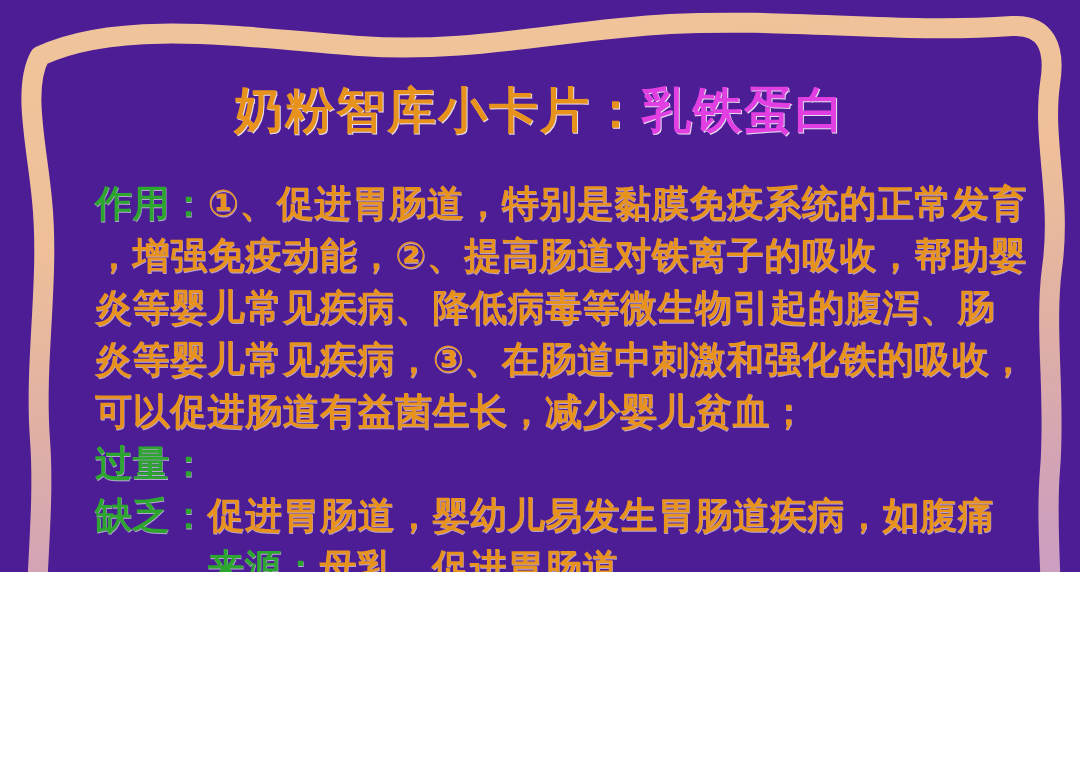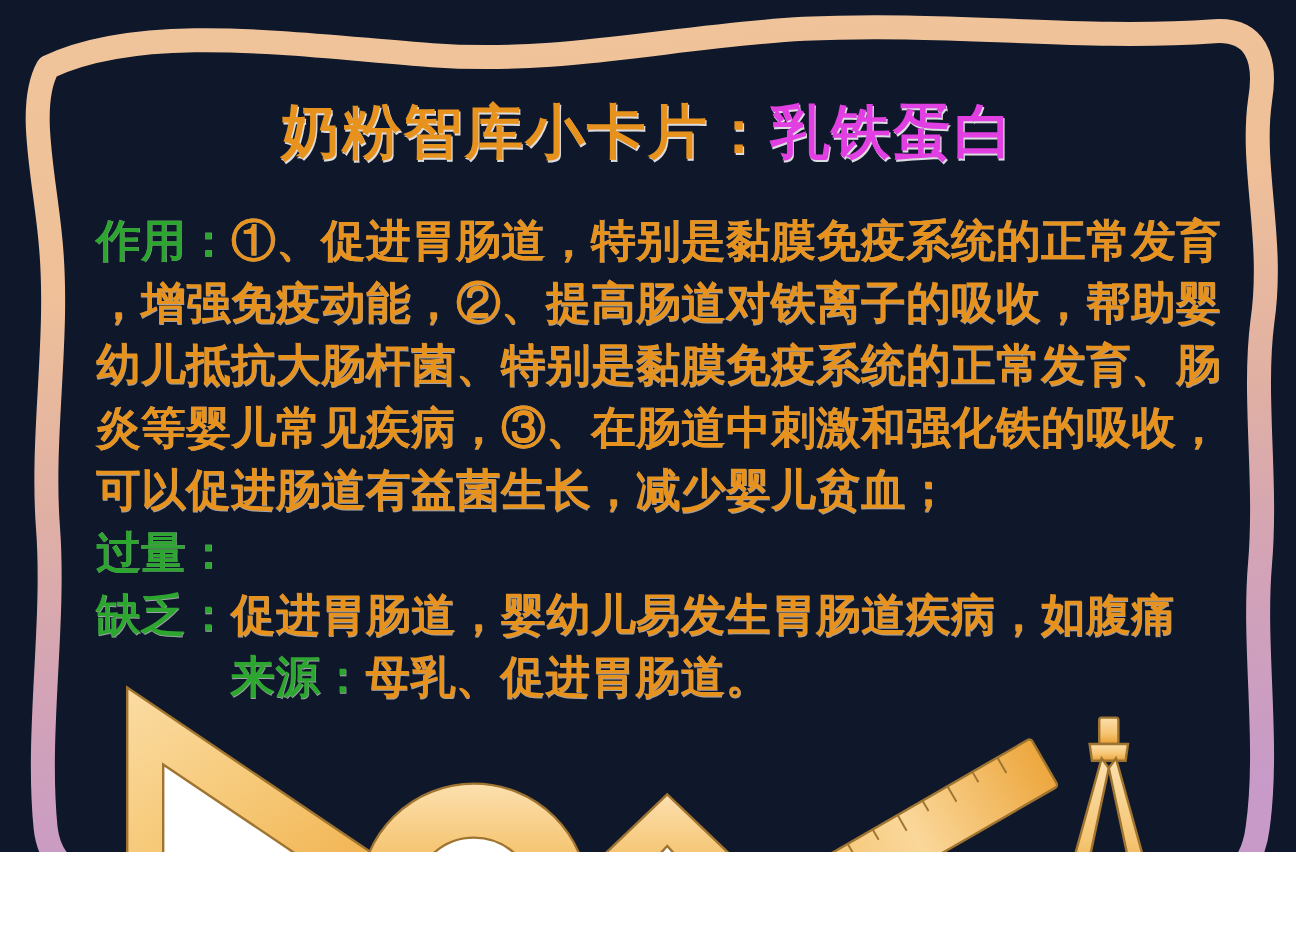--- a/index.html
+++ b/index.html
@@ -10,22 +10,22 @@
   body {
     width: 1080px;
     height: 771px;
     overflow: hidden;
     font-family: "DejaVu Sans", "Liberation Sans", sans-serif;
   }
 
   #card {
     position: relative;
     width: 1080px;
-    height: 710px;
-    background: #0f172a;
+    height: 572px;
+    background: #4c1d95;
     overflow: hidden;
   }
 
   
   .border-svg {
     position: absolute;
     left: 0;
     top: 0;
     width: 1080px;
     height: 771px;
@@ -69,24 +69,23 @@
     color: #E8921E;
     text-shadow: 1px 1px 0 rgba(255,255,255,0.85);
   }
   .title .t-accent {
     color: #E13FE1;
     text-shadow: 1px 1px 0 rgba(255,255,255,0.85);
   }
 
   .body-block {
     position: absolute;
-    left: 80px;
+    left: 95px;
     top: 178px;
     width: 950px;
-    font-family: Liberation Mono, monospace;
   }
 
   .line {
     font-size: 37px;
     font-weight: bold;
     line-height: 52px;
     color: #E8921E;
     white-space: nowrap;
     letter-spacing: 0.5px;
     text-shadow: 0.5px 0.5px 0 rgba(255,255,255,0.6);
@@ -161,21 +160,21 @@
 
   <div class="text-layer">
 
     <div class="title">
       <span class="t-main">奶粉智库小卡片：</span><span class="t-accent">乳铁蛋白</span>
     </div>
 
     <div class="body-block">
       <div class="line"><span class="lbl">作用：</span><span>①、促进胃肠道，特别是黏膜免疫系统的正常发育</span></div>
       <div class="line"><span class="lbl"></span><span>，增强免疫动能，②、提高肠道对铁离子的吸收，帮助婴</span></div>
-      <div class="line"><span class="lbl"></span><span>幼儿抵抗大肠杆菌、特别是黏膜免疫系统的正常发育、肠</span></div>
+      <div class="line"><span class="lbl"></span><span>炎等婴儿常见疾病、降低病毒等微生物引起的腹泻、肠</span></div>
       <div class="line"><span class="lbl"></span><span>炎等婴儿常见疾病，③、在肠道中刺激和强化铁的吸收，</span></div>
       <div class="line"><span class="lbl"></span><span>可以促进肠道有益菌生长，减少婴儿贫血；</span></div>
       <div class="line"><span class="lbl">过量：</span><span></span></div>
       <div class="line"><span class="lbl">缺乏：</span><span>促进胃肠道，婴幼儿易发生胃肠道疾病，如腹痛</span></div>
       <div class="line indent-2"><span class="lbl">来源：</span><span>母乳、促进胃肠道。</span></div>
     </div>
   </div>
 
   <svg class="border-svg" viewBox="0 0 1080 771">
     <defs>

